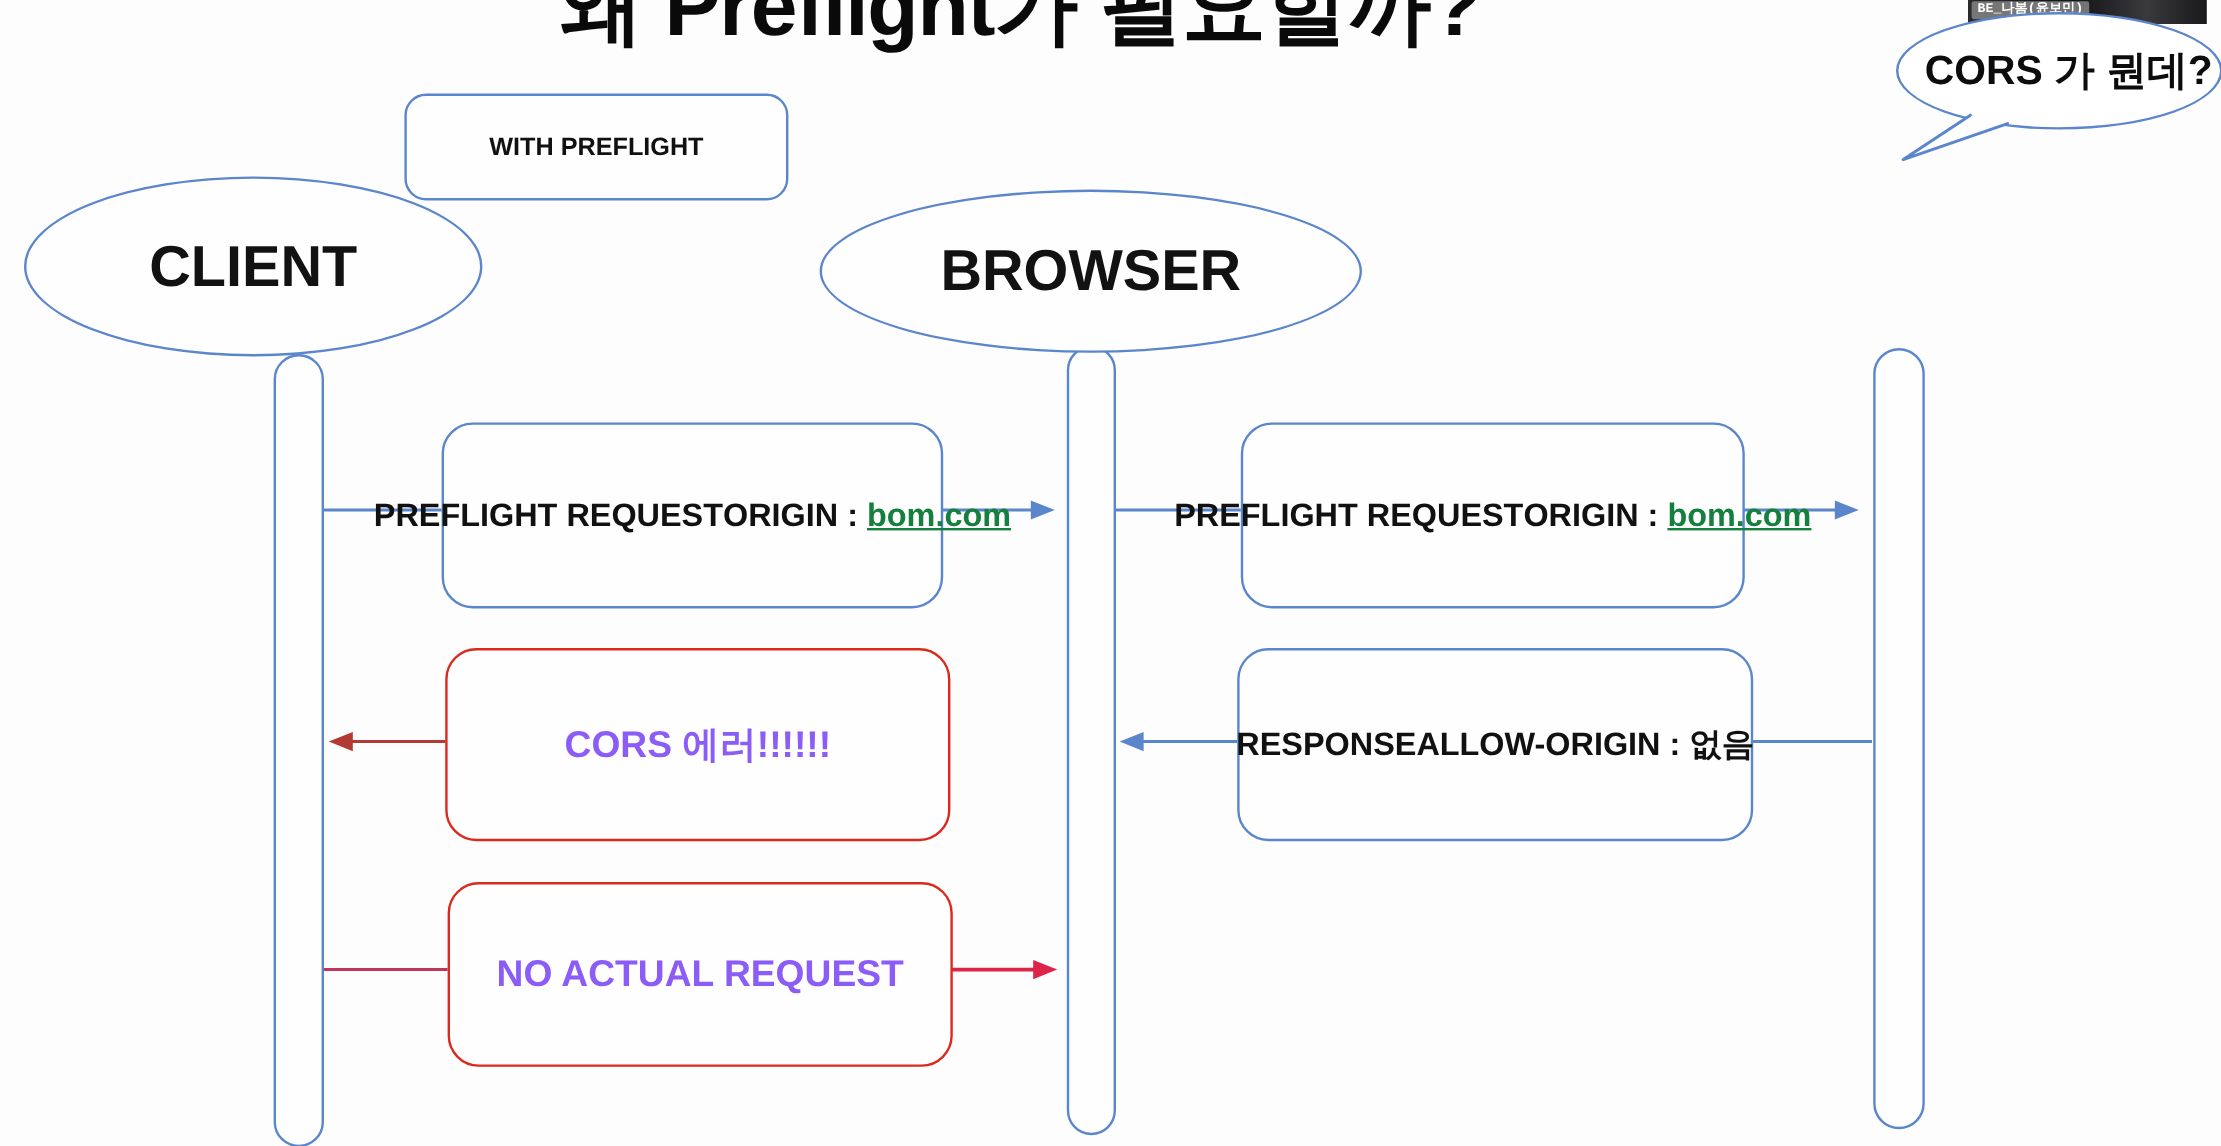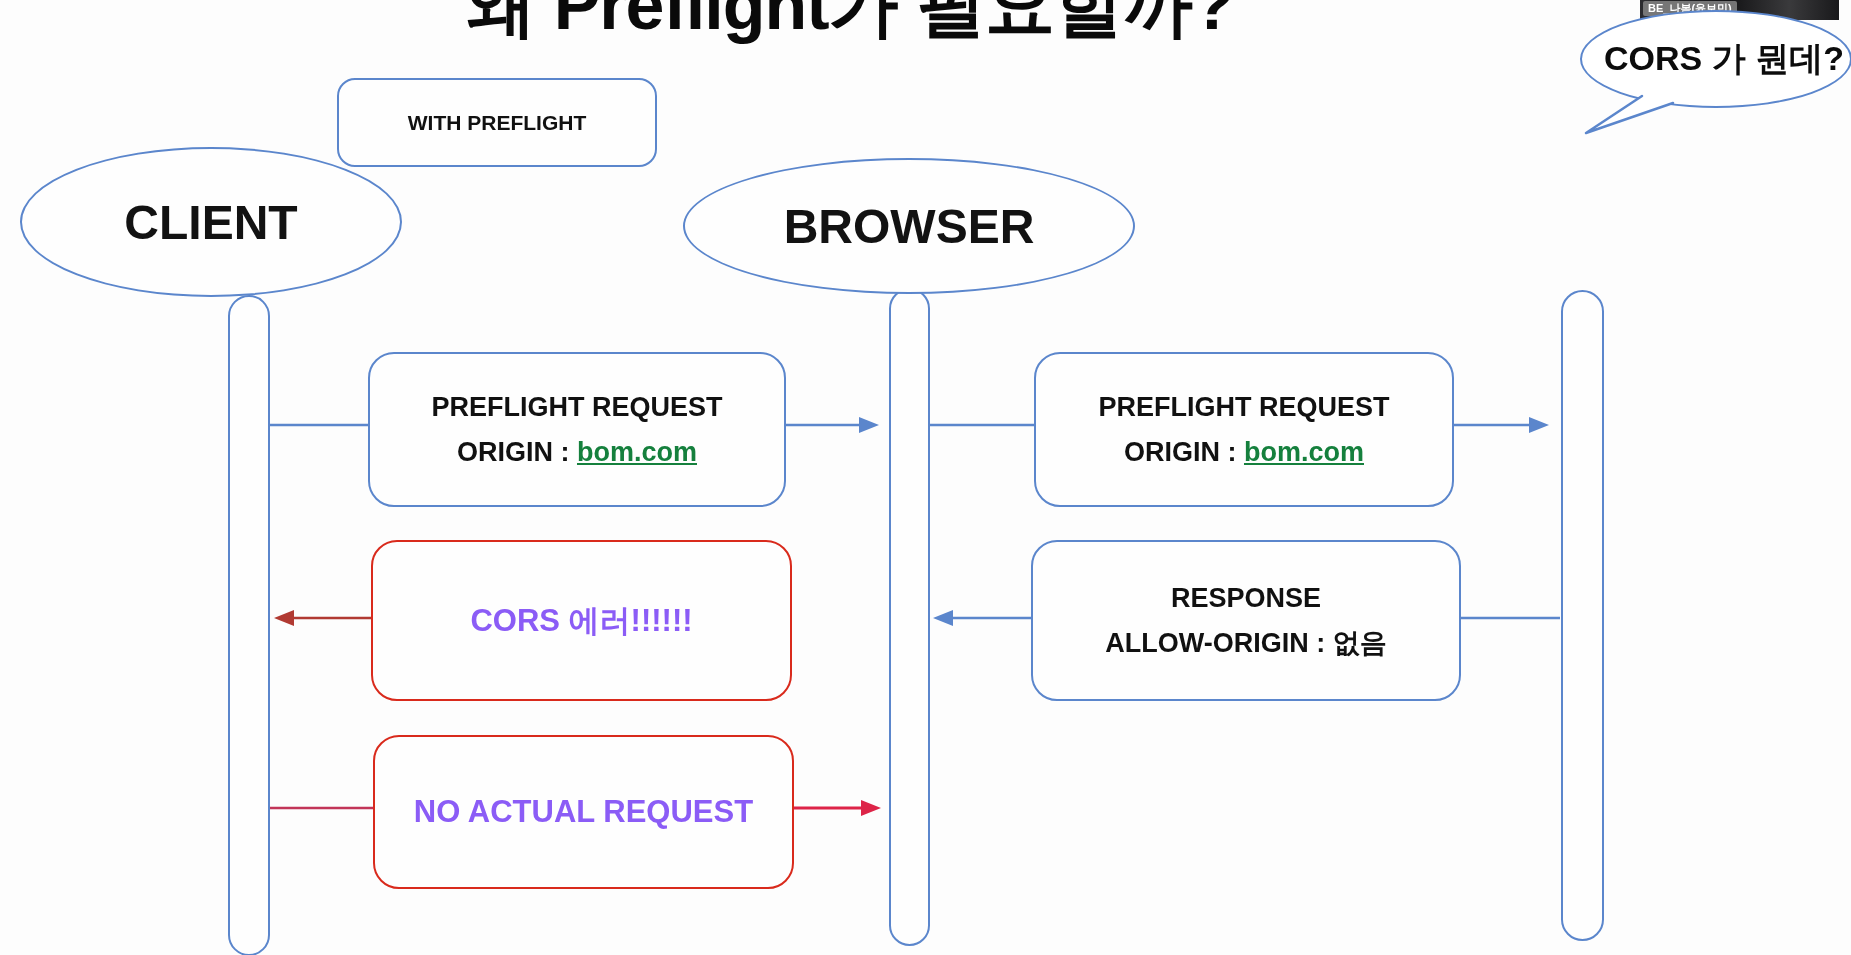--- a/index.html
+++ b/index.html
@@ -12,20 +12,21 @@
   
   .page-title{
     position:absolute;left:400px;top:-30px;width:900px;
     font-size:70px;line-height:70px;font-weight:800;text-align:center;
     color:#0a0a0a;white-space:nowrap;letter-spacing:-1px;
   }
   
   .thumb{
     position:absolute;left:1640px;top:0;width:199px;height:20px;
     background:linear-gradient(90deg,#2b2b2e 0%,#141416 45%,#3a3a3c 75%,#19191b 100%);
+    font-family:Liberation Mono, monospace;
   }
   .name-tag{
     position:absolute;left:3px;top:1px;padding:1px 5px 2px 5px;
     background:rgba(130,130,130,.88);color:#fff;font-size:11px;line-height:12px;
     font-weight:700;border-radius:2px;white-space:nowrap;
   }
   
   .bubble{
     position:absolute;left:1580px;top:10px;width:268px;height:94px;
     background:#fff;border:2.5px solid #5b86cc;border-radius:50%;
@@ -46,21 +47,21 @@
   .lifeline{
     position:absolute;border:2.5px solid #5b86cc;border-radius:22px;
     background:#fefefe;z-index:1;
   }
   .l-client{left:228px;top:295px;width:38px;height:657px;}
   .l-browser{left:889px;top:288px;width:37px;height:654px;}
   .l-server{left:1561px;top:290px;width:39px;height:647px;}
   
   .msgbox{
     position:absolute;border-radius:26px;background:#fefefe;z-index:2;
-    display:flex;flex-direction:column;align-items:center;justify-content:center;
+    display:flex;flex-direction:row;align-items:center;justify-content:center;
     text-align:center;
   }
   .msgbox.blue{border:2.5px solid #5b86cc;}
   .msgbox.red{border:2.5px solid #d92a1c;}
   .mode-box{
     position:absolute;left:337px;top:78px;width:316px;height:85px;
     border:2.5px solid #5b86cc;border-radius:18px;background:#fefefe;
     display:flex;align-items:center;justify-content:center;z-index:2;
   }
   .mode-box span{font-size:21px;font-weight:600;color:#111;}

